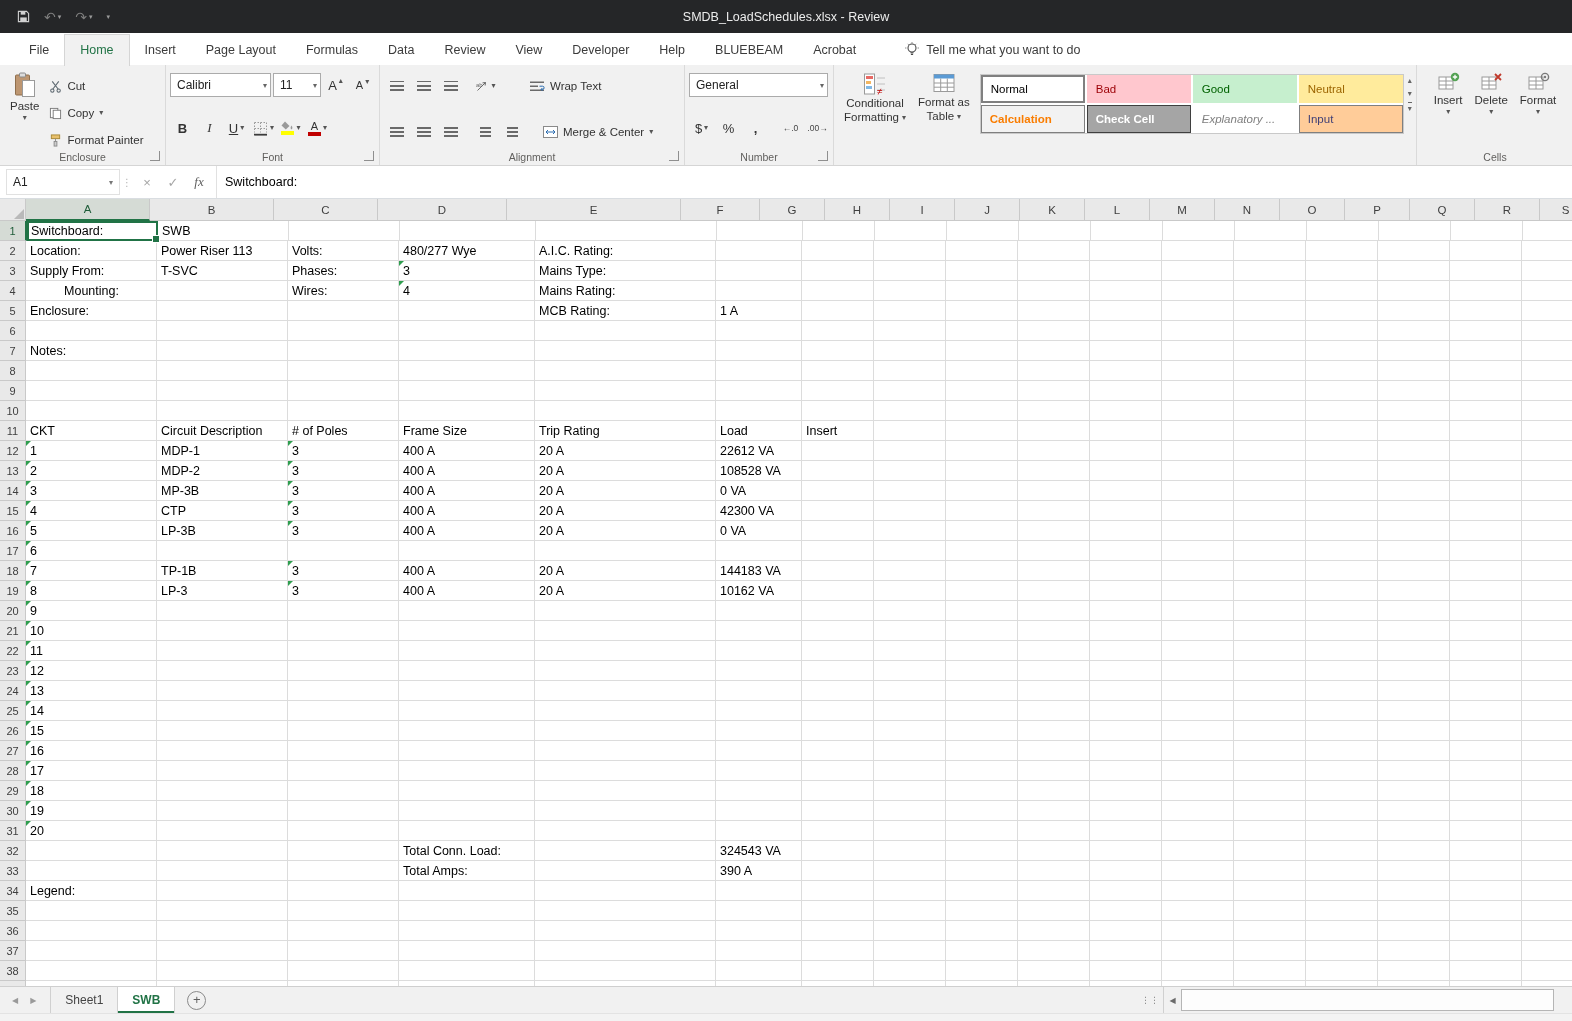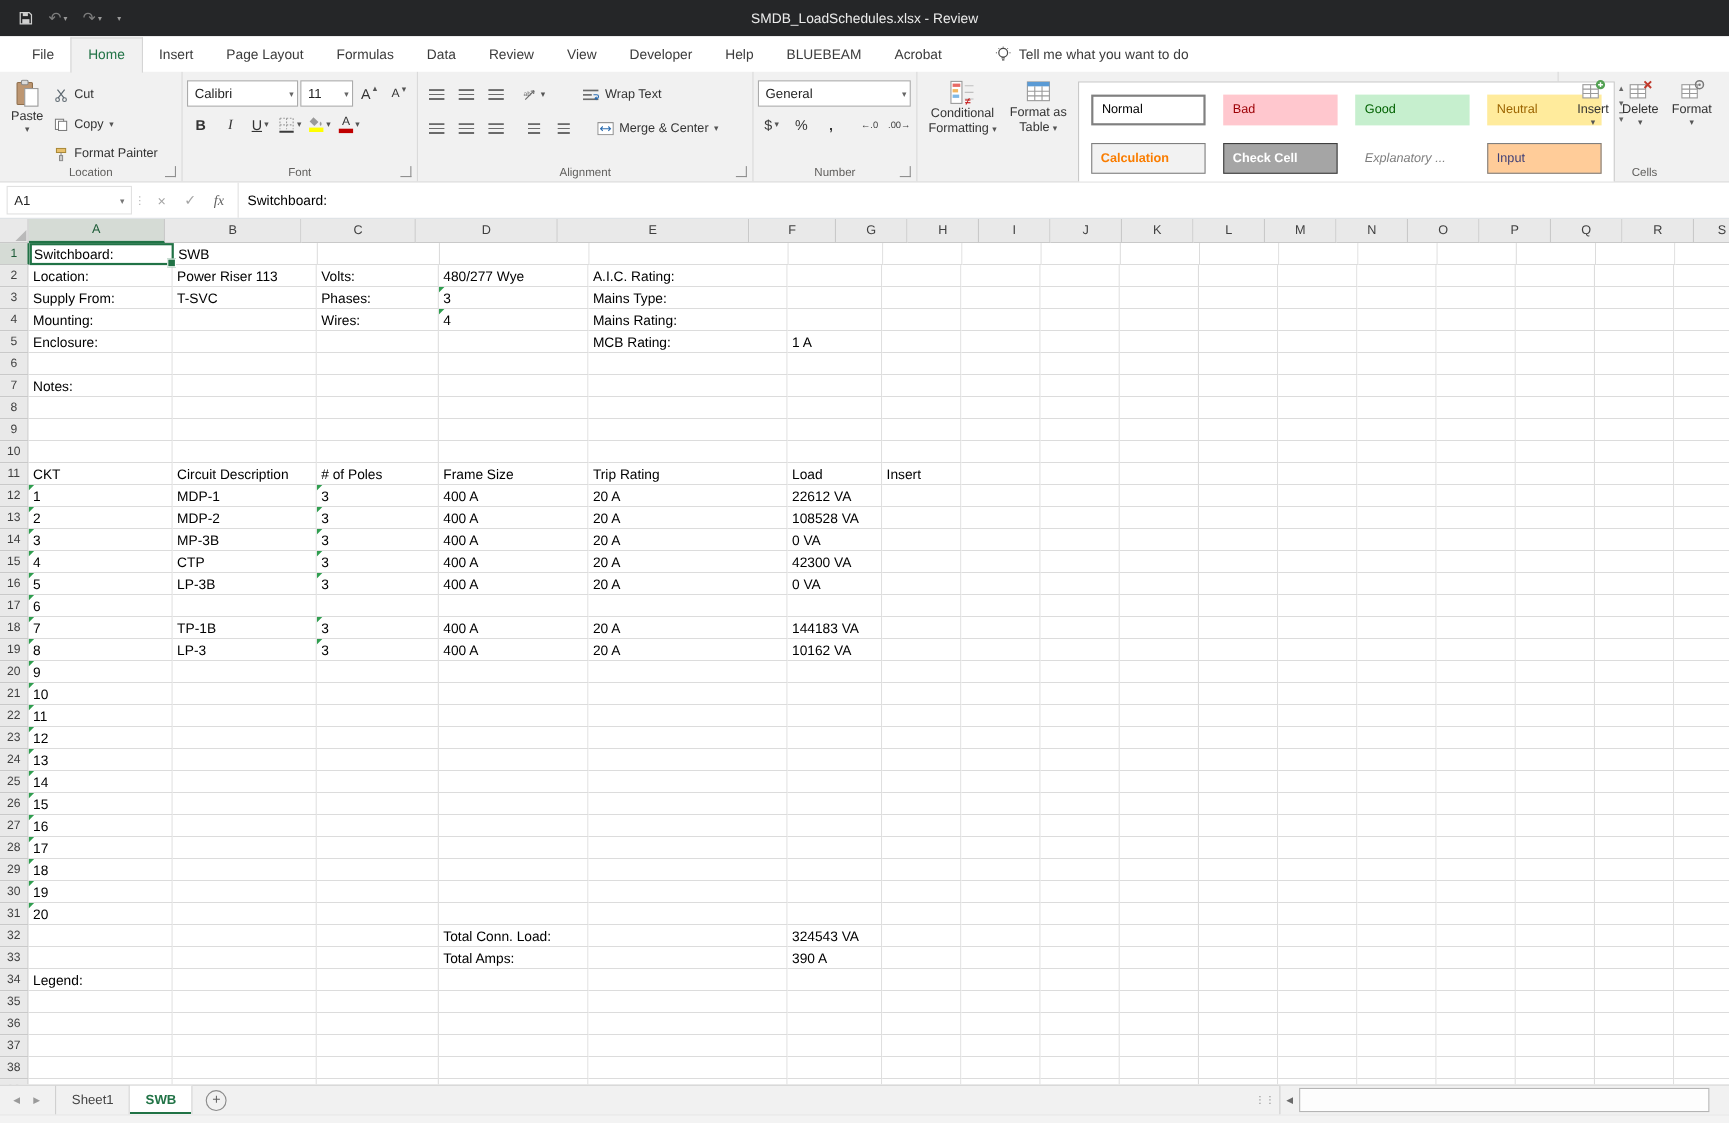--- a/index.html
+++ b/index.html
@@ -21,38 +21,38 @@
   .rtab{font-size:12.5px;color:#3b3b3b;padding:8px 15px 8px;white-space:nowrap;}
   .rtab.active{color:#217346;background:#f1f1f1;border:1px solid #d5d5d5;border-bottom:none;margin-bottom:-1px;padding-bottom:9px;}
   .tellme{display:flex;align-items:center;gap:7px;margin-left:34px;padding-bottom:8px;font-size:12.5px;color:#3b3b3b;}
 
   
   .ribbon{height:100px;background:#f1f1f1;border-bottom:1px solid #d5d5d5;display:flex;flex:none;overflow:hidden;}
   .rgroup{position:relative;flex:none;border-right:1px solid #dadada;padding:5px 4px 16px;}
   .grp-label{position:absolute;bottom:2px;left:0;right:0;text-align:center;font-size:10.5px;color:#605f5d;white-space:nowrap;}
   .dlg{position:absolute;bottom:4px;right:5px;width:9px;height:9px;border-right:1px solid #8f8f8f;border-bottom:1px solid #8f8f8f;font-size:7px;color:#8f8f8f;text-align:right;line-height:11px;}
   .grp-content{display:flex;align-items:flex-start;height:76px;}
-  .grp-rows{display:flex;flex-direction:column;gap:5px;padding-top:3px;}
+  .grp-rows{display:flex;flex-direction:column;gap:20px;padding-top:3px;}
   .rowflex{display:flex;align-items:center;gap:2px;}
   .bigbtn{display:flex;flex-direction:column;align-items:center;font-size:11.5px;color:#333;padding:2px 6px 0;gap:1px;white-space:nowrap;line-height:13px;}
   .smallbtn{display:flex;align-items:center;gap:5px;font-size:11.5px;color:#333;padding:1px 4px;white-space:nowrap;height:24px;}
   .iconbtn{display:flex;align-items:center;justify-content:center;gap:2px;height:22px;min-width:21px;padding:0 2px;}
   .caret,.caret-d{font-size:8px;color:#555;line-height:8px;}
   .combo{background:#fff;border:1px solid #ababab;height:22px;display:flex;align-items:center;font-size:12px;color:#222;padding:0 3px 0 6px;}
   .cmb-caret{margin-left:auto;font-size:8px;color:#666;padding-left:5px;}
   .glyph{font-size:13px;color:#333;}
   .bold-b{font-weight:bold;font-size:13px;color:#333;}
   .ital-i{font-style:italic;font-family:"Liberation Serif",serif;font-size:13px;color:#333;}
   .und-u{text-decoration:underline;font-size:13px;color:#333;}
   .color-icon{display:flex;flex-direction:column;align-items:center;}
   .cbar{display:block;width:13px;height:4px;margin-top:1px;}
   .ic-lines{width:14px;height:11px;display:inline-block;flex:none;
     background:repeating-linear-gradient(to bottom,#6a6a6a 0 1.5px,transparent 1.5px 4.2px);}
   .dec-ic{font-size:8.5px;color:#444;letter-spacing:0;}
-  .stylegallery{display:grid;grid-template-columns:repeat(4,104px);grid-auto-rows:28px;gap:16px;margin:4px 2px 0 4px;background:#fff;border:1px solid #c9c9c9;padding:11px;}
+  .stylegallery{display:grid;grid-template-columns:repeat(4,104px);grid-auto-rows:28px;gap:2px;margin:4px 2px 0 4px;background:#fff;border:1px solid #c9c9c9;padding:0;}
   .stylechip{font-size:11.5px;display:flex;align-items:center;padding:0 8px;border:1px solid transparent;overflow:hidden;white-space:nowrap;}
   .stylechip.selected{border:2px solid #808080;}
   .galarrows{display:flex;flex-direction:column;justify-content:flex-start;gap:4px;margin:6px 2px 0 2px;width:16px;align-items:center;}
   .galarrows span{font-size:8px;color:#666;}
   .more-bar{border-top:1.5px solid #666;padding-top:1px;}
 
   
   .formulabar{height:32px;background:#fff;border-bottom:1px solid #d9dde1;display:flex;align-items:stretch;flex:none;}
   .namebox{width:100px;margin:3px 0 3px 6px;border:1px solid #e1e1e1;display:flex;align-items:center;font-size:12px;color:#222;padding:0 6px;}
   .nb-caret{margin-left:auto;font-size:8px;color:#777;}
@@ -180,21 +180,21 @@
           <div class="smallbtn">
             <svg width="13" height="13" viewBox="0 0 13 14">
                 <rect x="2" y="1" width="9" height="4" fill="#e8c06c" stroke="#a88734"></rect>
                 <path d="M6.5 5v3" stroke="#8a8a8a"></path>
                 <rect x="5" y="8" width="3" height="5" fill="#cdcdcd" stroke="#8a8a8a"></rect>
               </svg>
             <span>Format Painter</span>
           </div>
         </div>
       </div>
-      <span class="grp-label">Location</span>
+      <span class="grp-label">Enclosure</span>
       <span class="dlg"></span>
     </div>
 
     <div class="rgroup" style="width:205px">
       <div class="grp-rows">
         <div class="rowflex">
           <div class="combo" style="width:102px">
             <span>Calibri</span>
             <span class="cmb-caret">▾</span>
           </div>
@@ -549,21 +549,21 @@
           <div class="cell" style="width: 64px;"></div>
           <div class="cell" style="width: 64px;"></div>
           <div class="cell" style="width: 64px;"></div>
           <div class="cell" style="width: 64px;"></div>
           <div class="cell" style="width: 64px;"></div>
           <div class="cell" style="width: 64px;"></div>
           <div class="cell" style="width: 64px;"></div>
         </div>
         <div class="grid-row">
           <div class="rowhead">4</div>
-          <div class="cell" style="width: 123px;">
+          <div class="cell" style="width: 123px; justify-content: center;">
             <span>Mounting:</span>
           </div>
           <div class="cell" style="width: 123px;"></div>
           <div class="cell" style="width: 103px;">
             <span>Wires:</span>
           </div>
           <div class="cell" style="width: 128px;">
             <span>4</span>
             <span class="cellflag"></span>
           </div>

